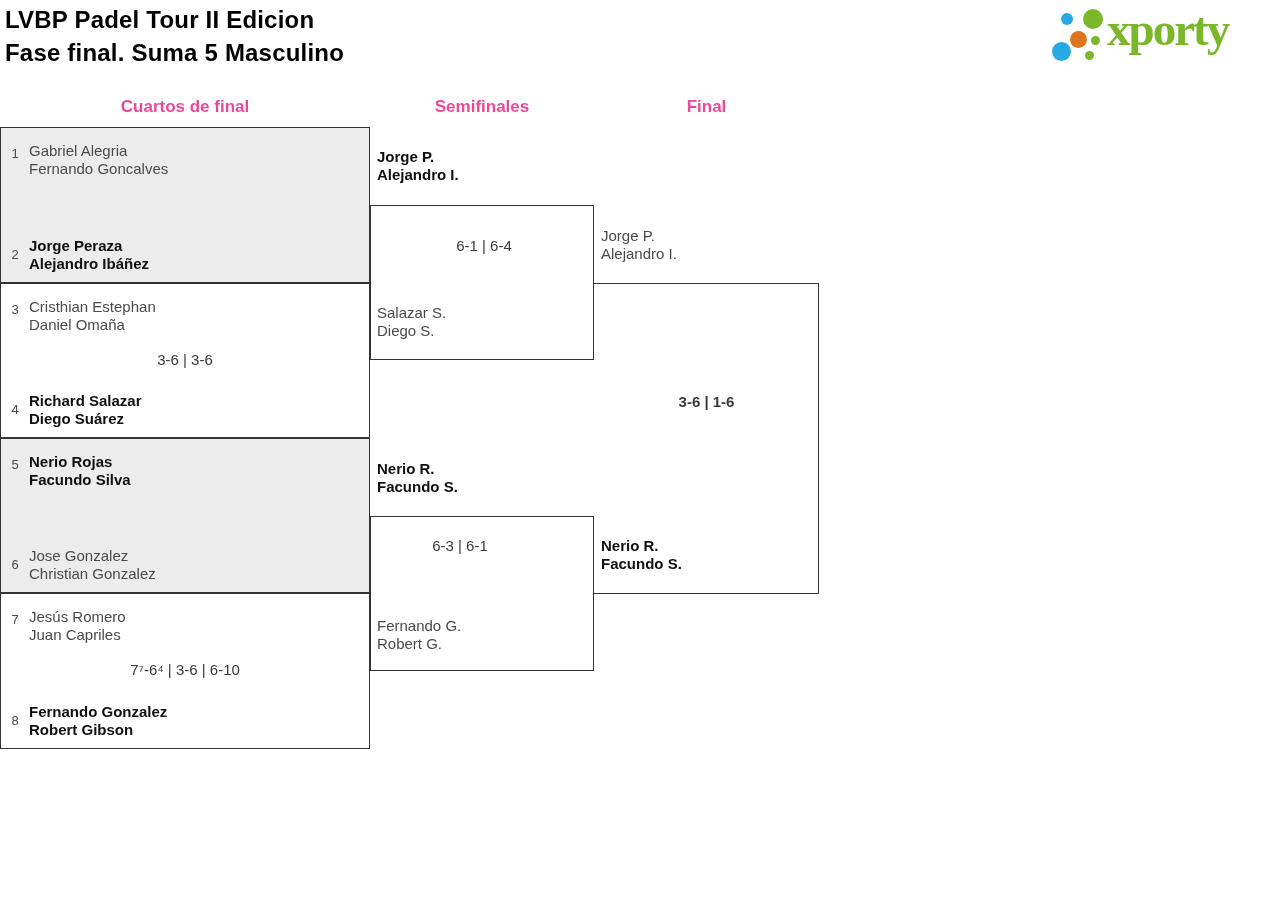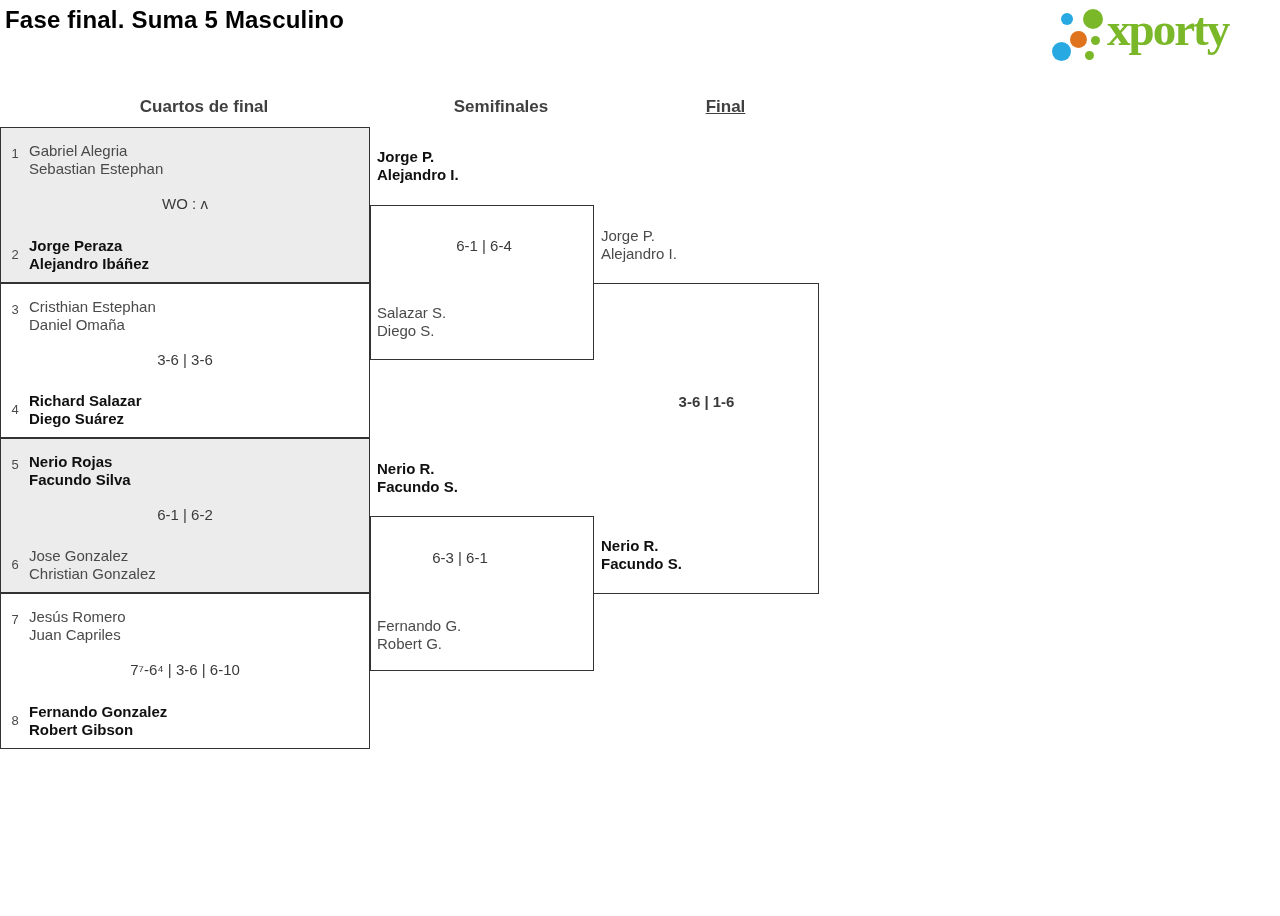--- a/index.html
+++ b/index.html
@@ -3,21 +3,21 @@
 <meta charset="utf-8">
 <style>
   html,body{margin:0;padding:0;background:#fff;}
   #canvas{
     position:relative;width:1280px;height:916px;background:#ffffff;
     font-family:"Liberation Sans","DejaVu Sans",sans-serif;overflow:hidden;
   }
   .title{position:absolute;left:5px;top:3px;font-size:24px;line-height:33px;
          font-weight:700;color:#000;letter-spacing:.2px;}
   .round-header{position:absolute;top:97px;font-size:17px;font-weight:600;
-                color:#404040;text-align:center;padding-left:19px;}
+                color:#ec4899;text-align:center;}
   .box{position:absolute;border:1px solid #333;box-sizing:border-box;background:transparent;}
   .qf{left:0;width:370px;}
   .qf.alt{background:#ececec;}
   .sf{left:370px;width:224px;}
   .final-box{left:594px;top:283px;width:225px;height:311px;border-left:none;}
   .seed{position:absolute;left:6px;width:16px;text-align:center;font-size:13px;
         color:#4a4a4a;line-height:16px;}
   .seed.s1{top:18px;} .seed.s2{bottom:19px;}
   .team{font-size:15px;line-height:18px;color:#4a4a4a;white-space:nowrap;}
   .team.winner{font-weight:700;color:#101010;}
@@ -36,44 +36,44 @@
   .d6{left:35px;top:51px;width:9px;height:9px;background:#7ab829;}
   .logo-text{position:absolute;left:57px;top:6px;font-size:47px;font-weight:700;
              letter-spacing:-2px;color:#7ab829;line-height:1;font-family:Liberation Serif, serif;}
 </style>
 </head>
 <body>
 
 <div id="canvas">
 
   <div class="title">
+    <div>LVBP Padel Tour II Edicion</div>
     <div>Fase final. Suma 5 Masculino</div>
   </div>
 
   <div class="logo">
     <span class="dot d1"></span>
     <span class="dot d2"></span>
     <span class="dot d3"></span>
     <span class="dot d4"></span>
     <span class="dot d5"></span>
     <span class="dot d6"></span>
     <span class="logo-text">xporty</span>
   </div>
 
   <div class="round-header" style="left:0;width:370px;">Cuartos de final</div>
   <div class="round-header" style="left:370px;width:224px;">Semifinales</div>
-  <div class="round-header" style="left:594px;width:225px;text-decoration:underline;">Final</div>
+  <div class="round-header" style="left:594px;width:225px;">Final</div>
 
   <div class="box qf alt" style="top:127px;height:156px;">
     <span class="seed s1">1</span>
     <div class="team t1">
       <div>Gabriel Alegria</div>
-      <div>Sebastian Estephan</div>
+      <div>Fernando Goncalves</div>
     </div>
-    <div class="score">WO : ʌ</div>
     <div class="team t2 winner">
       <div>Jorge Peraza</div>
       <div>Alejandro Ibáñez</div>
     </div>
     <span class="seed s2">2</span>
   </div>
 
   <div class="box qf" style="top:283px;height:155px;">
     <span class="seed s1">3</span>
     <div class="team t1">
@@ -87,21 +87,20 @@
     </div>
     <span class="seed s2">4</span>
   </div>
 
   <div class="box qf alt" style="top:438px;height:155px;">
     <span class="seed s1">5</span>
     <div class="team t1 winner">
       <div>Nerio Rojas</div>
       <div>Facundo Silva</div>
     </div>
-    <div class="score">6-1 | 6-2</div>
     <div class="team t2">
       <div>Jose Gonzalez</div>
       <div>Christian Gonzalez</div>
     </div>
     <span class="seed s2">6</span>
   </div>
 
   <div class="box qf" style="top:593px;height:156px;">
     <span class="seed s1">7</span>
     <div class="team t1">
@@ -125,21 +124,21 @@
   <div class="team abs" style="left:377px;top:304px;">
     <div>Salazar S.</div>
     <div>Diego S.</div>
   </div>
 
   <div class="box sf" style="top:516px;height:155px;"></div>
   <div class="team abs winner" style="left:377px;top:460px;">
     <div>Nerio R.</div>
     <div>Facundo S.</div>
   </div>
-  <div class="score abs" style="left:370px;top:549px;width:180px;">6-3 | 6-1</div>
+  <div class="score abs" style="left:370px;top:537px;width:180px;">6-3 | 6-1</div>
   <div class="team abs" style="left:377px;top:617px;">
     <div>Fernando G.</div>
     <div>Robert G.</div>
   </div>
 
   <div class="box final-box"></div>
   <div class="team abs" style="left:601px;top:227px;">
     <div>Jorge P.</div>
     <div>Alejandro I.</div>
   </div>

